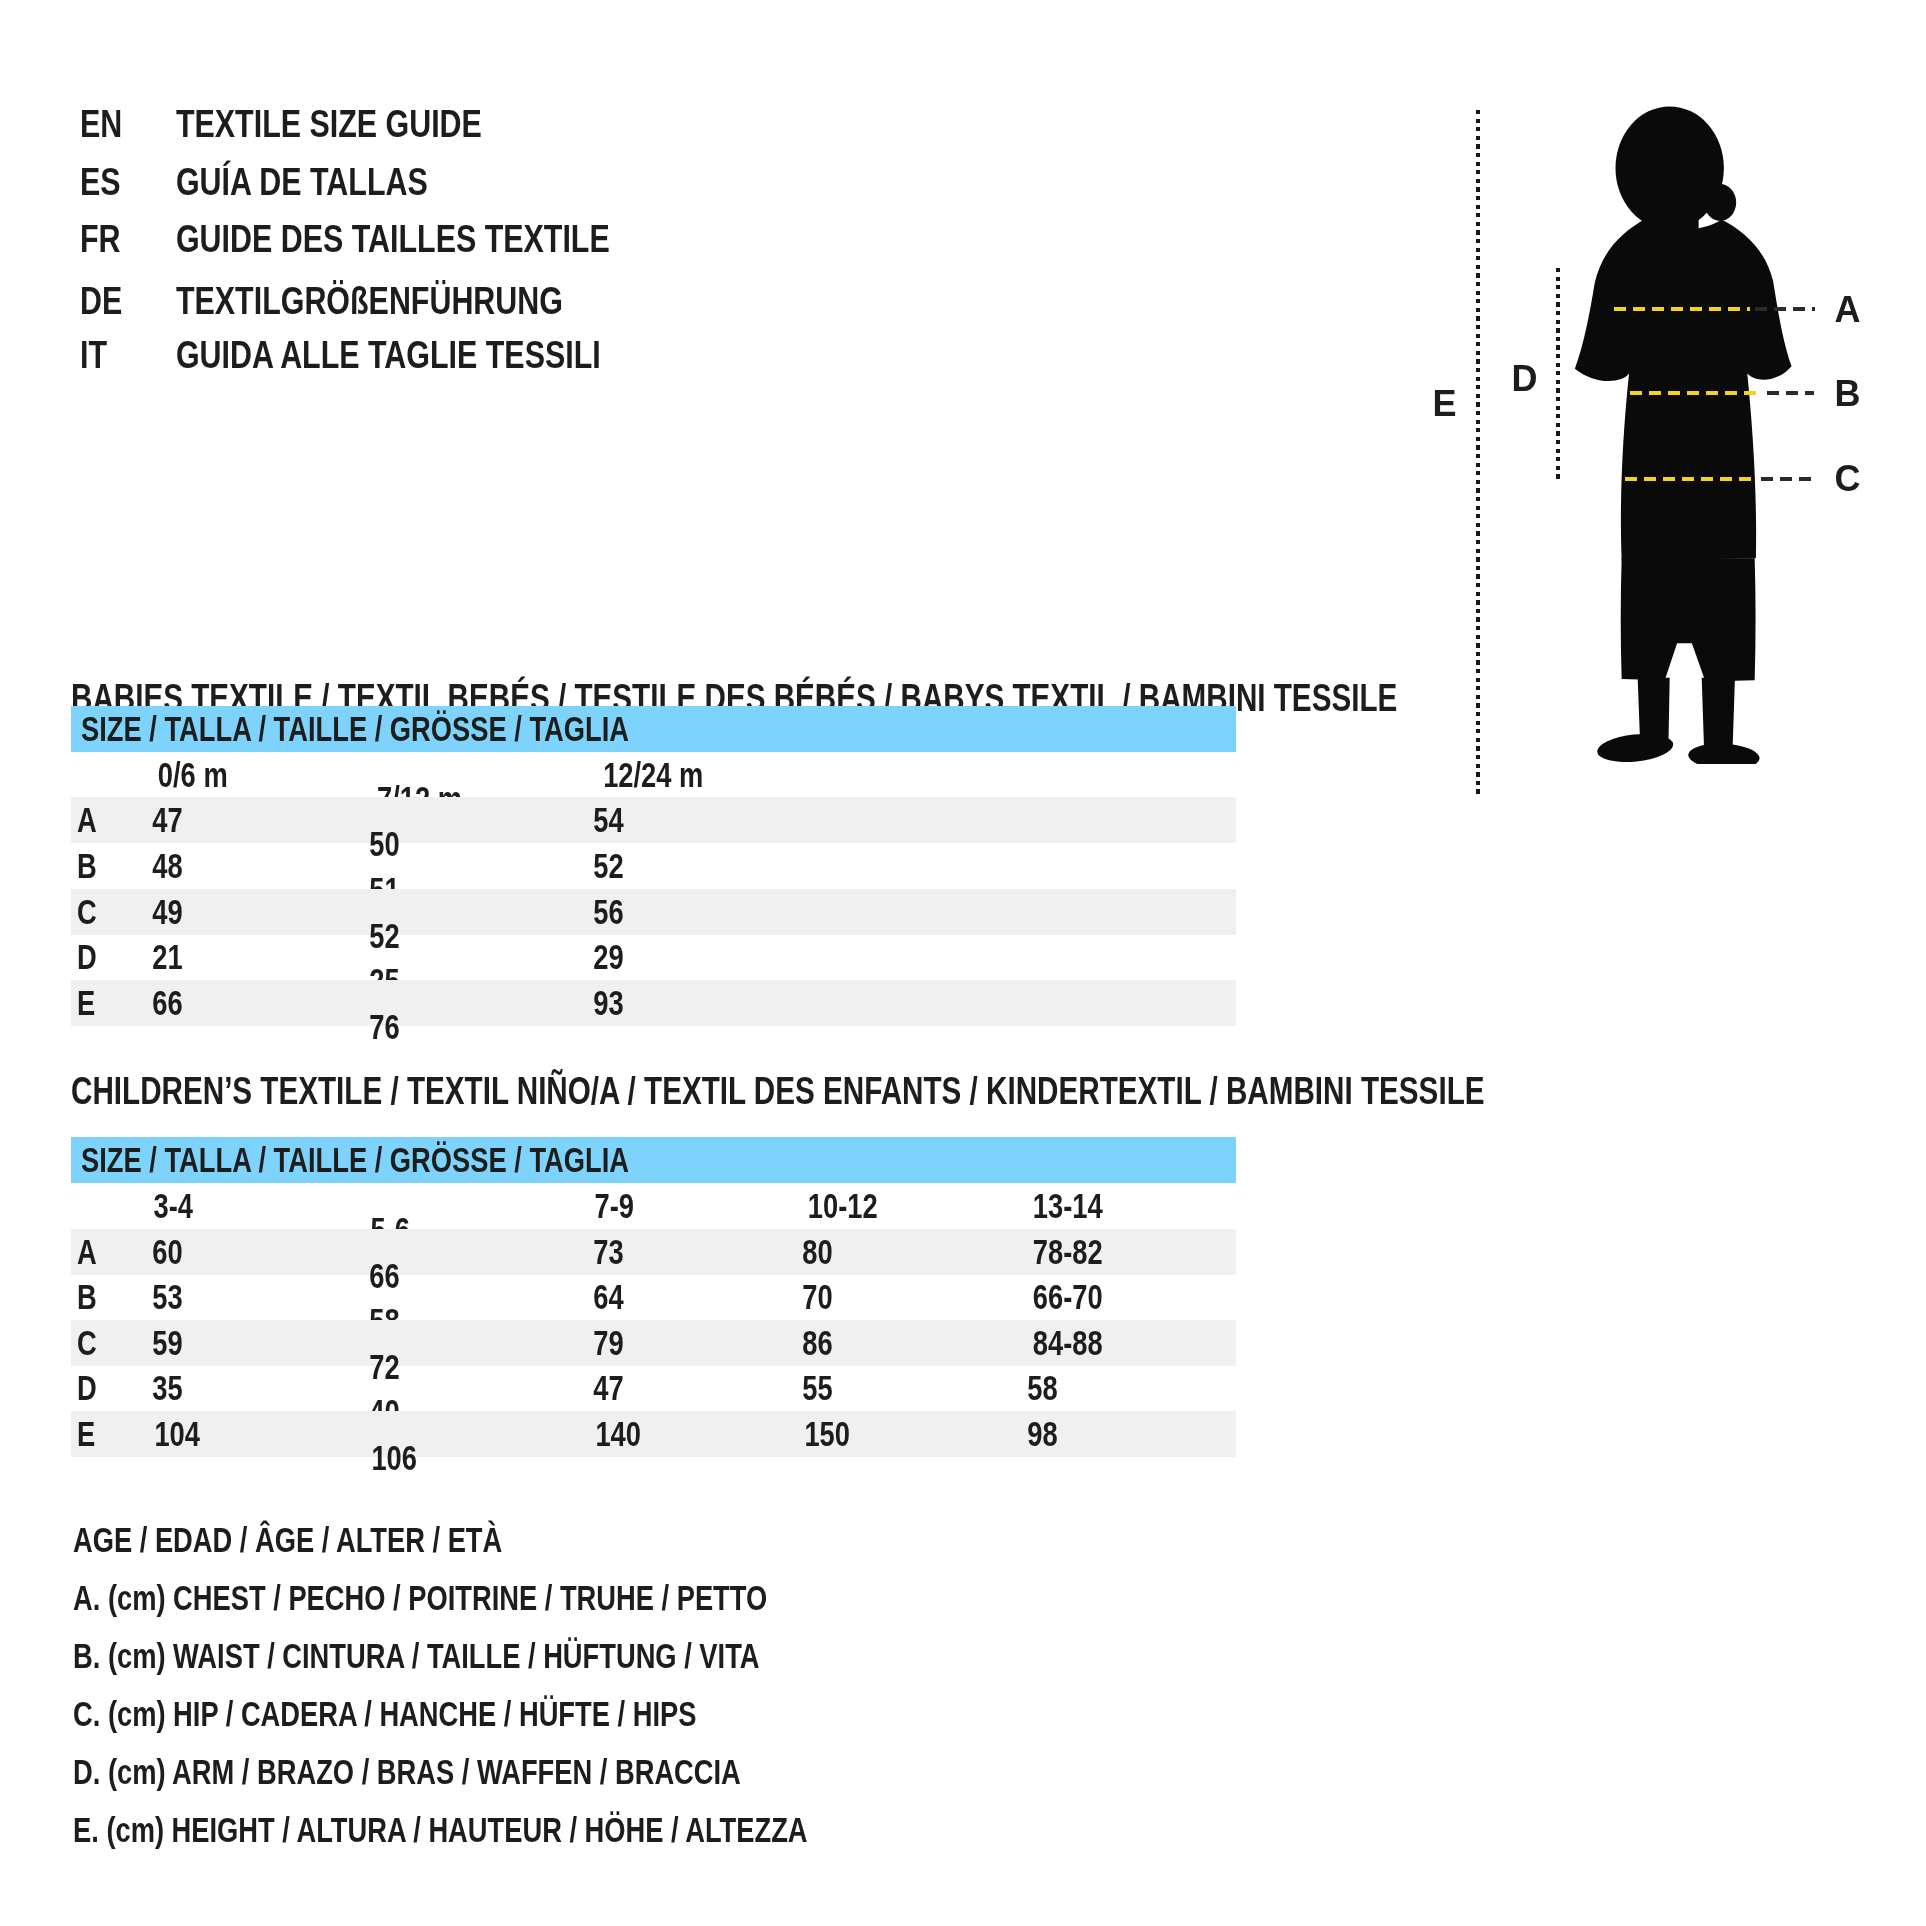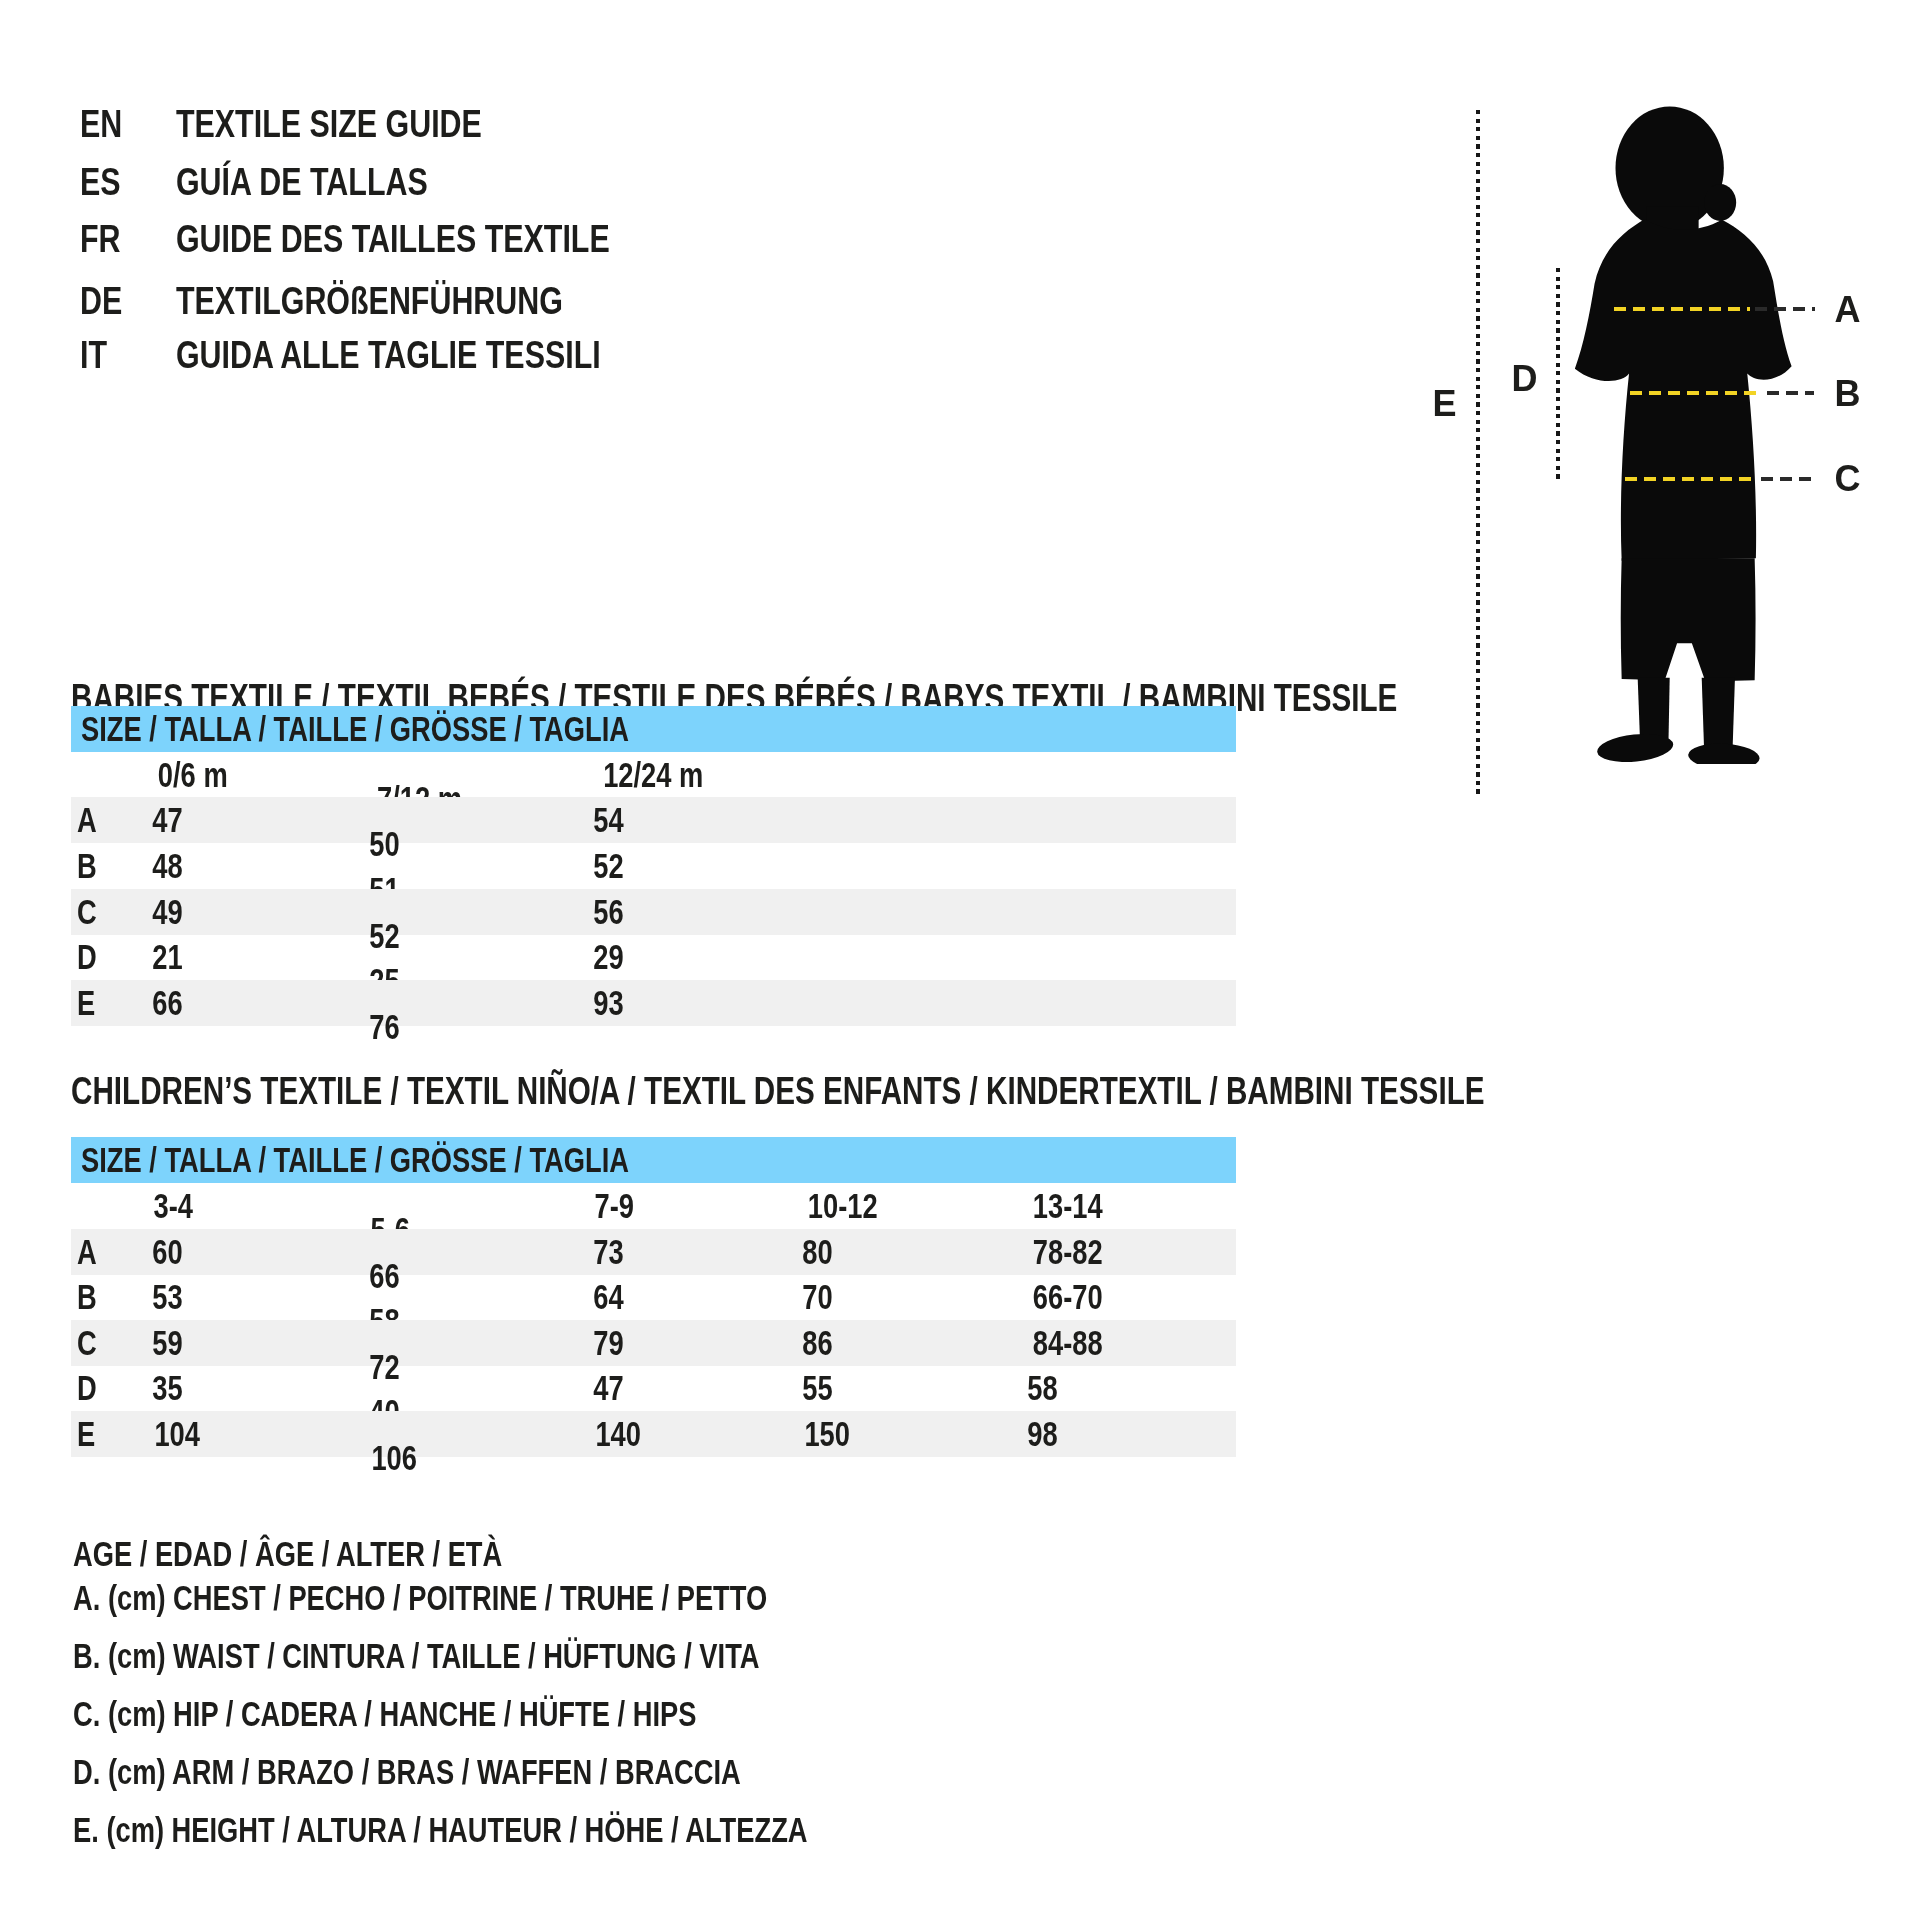--- a/index.html
+++ b/index.html
@@ -196,21 +196,21 @@
       <span class="rletter"><span class="t">E</span></span>
       <span class="cell c1"><span class="t tc">104</span></span>
       <span class="cell c2"><span class="t tc">106</span></span>
       <span class="cell c3"><span class="t tc">140</span></span>
       <span class="cell c4"><span class="t tc">150</span></span>
       <span class="cell c5"><span class="t tc">98</span></span>
     </div>
   </div>
 
   <div>
-    <div class="legend-line" style="top:1518px;margin-top:14px;"><span class="t">AGE / EDAD / ÂGE / ALTER / ETÀ</span></div>
+    <div class="legend-line" style="top:1518px;"><span class="t">AGE / EDAD / ÂGE / ALTER / ETÀ</span></div>
     <div class="legend-line" style="top:1576px;"><span class="t">A. (cm) CHEST / PECHO / POITRINE / TRUHE / PETTO</span></div>
     <div class="legend-line" style="top:1634px;"><span class="t">B. (cm) WAIST / CINTURA / TAILLE / HÜFTUNG / VITA</span></div>
     <div class="legend-line" style="top:1692px;"><span class="t">C. (cm) HIP / CADERA / HANCHE / HÜFTE / HIPS</span></div>
     <div class="legend-line" style="top:1750px;"><span class="t">D. (cm) ARM / BRAZO / BRAS / WAFFEN / BRACCIA</span></div>
     <div class="legend-line" style="top:1808px;"><span class="t">E. (cm) HEIGHT / ALTURA / HAUTEUR / HÖHE / ALTEZZA</span></div>
   </div>
 
 </div>
 
 

